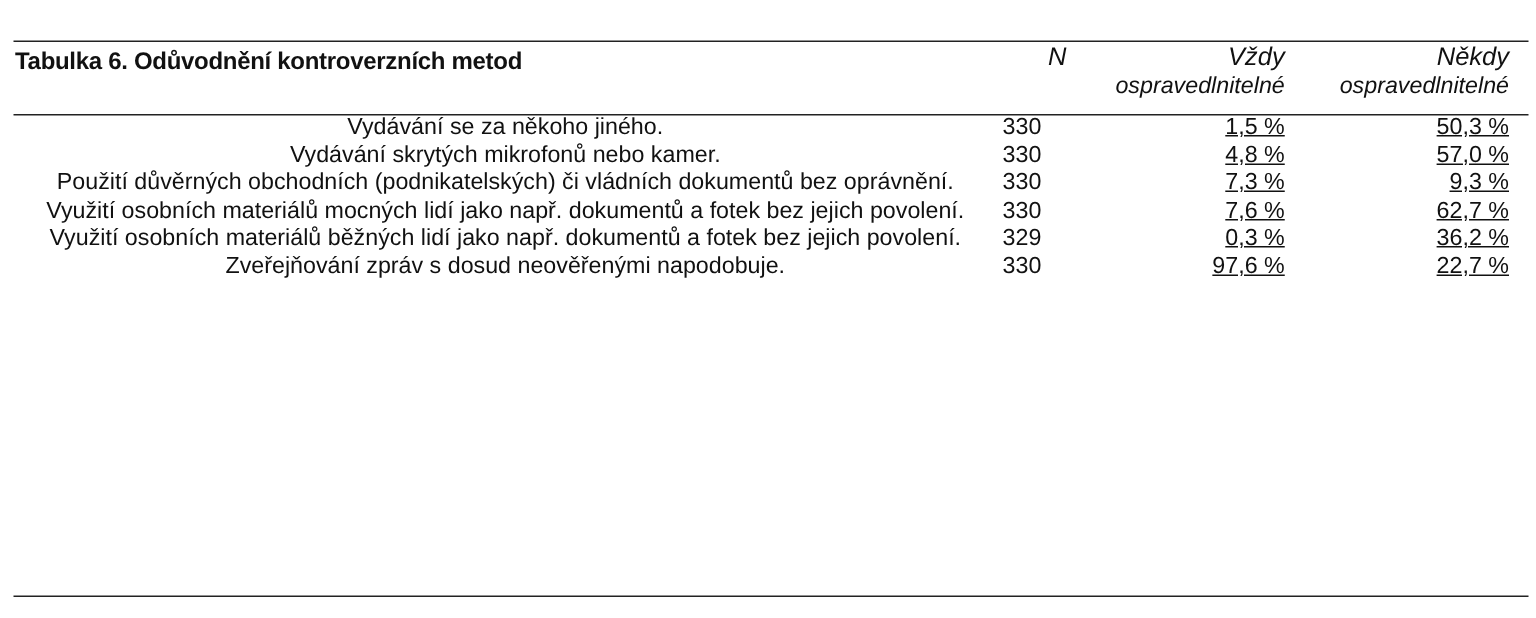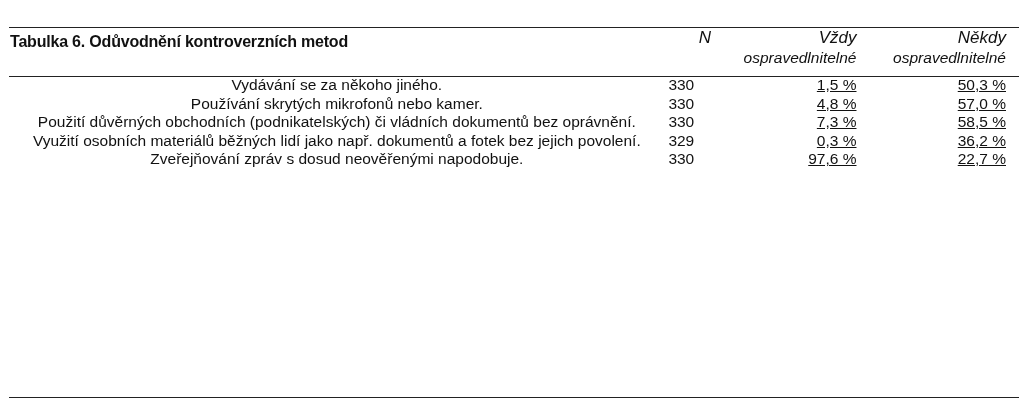--- a/index.html
+++ b/index.html
@@ -52,30 +52,36 @@
     </tr>
   </thead>
   <tbody>
     <tr>
       <td class="lbl">Vydávání se za někoho jiného.</td>
       <td class="n">330</td>
       <td class="v">1,5 %</td>
       <td class="v">50,3 %</td>
     </tr>
     <tr>
-      <td class="lbl">Používání skrytých mikrofonů nebo kamer.</td>
+      <td class="lbl">Vydávání skrytých mikrofonů nebo kamer.</td>
       <td class="n">330</td>
       <td class="v">4,8 %</td>
       <td class="v">57,0 %</td>
     </tr>
     <tr>
       <td class="lbl">Použití důvěrných obchodních (podnikatelských) či vládních dokumentů bez oprávnění.</td>
       <td class="n">330</td>
       <td class="v">7,3 %</td>
-      <td class="v">58,5 %</td>
+      <td class="v">9,3 %</td>
+    </tr>
+    <tr>
+      <td class="lbl">Využití osobních materiálů mocných lidí jako např. dokumentů a fotek bez jejich povolení.</td>
+      <td class="n">330</td>
+      <td class="v">7,6 %</td>
+      <td class="v">62,7 %</td>
     </tr>
     <tr>
       <td class="lbl">Využití osobních materiálů běžných lidí jako např. dokumentů a fotek bez jejich povolení.</td>
       <td class="n">329</td>
       <td class="v">0,3 %</td>
       <td class="v">36,2 %</td>
     </tr>
     <tr>
       <td class="lbl">Zveřejňování zpráv s dosud neověřenými napodobuje.</td>
       <td class="n">330</td>

